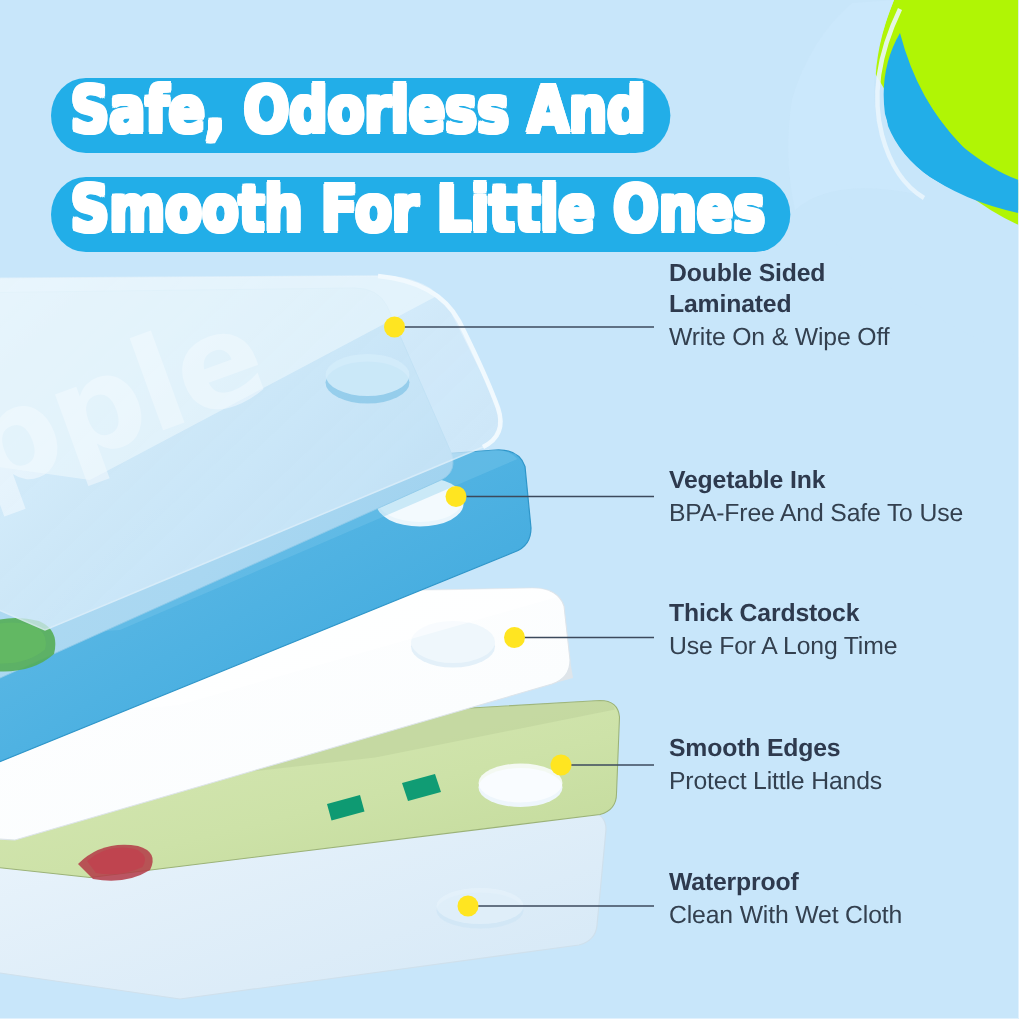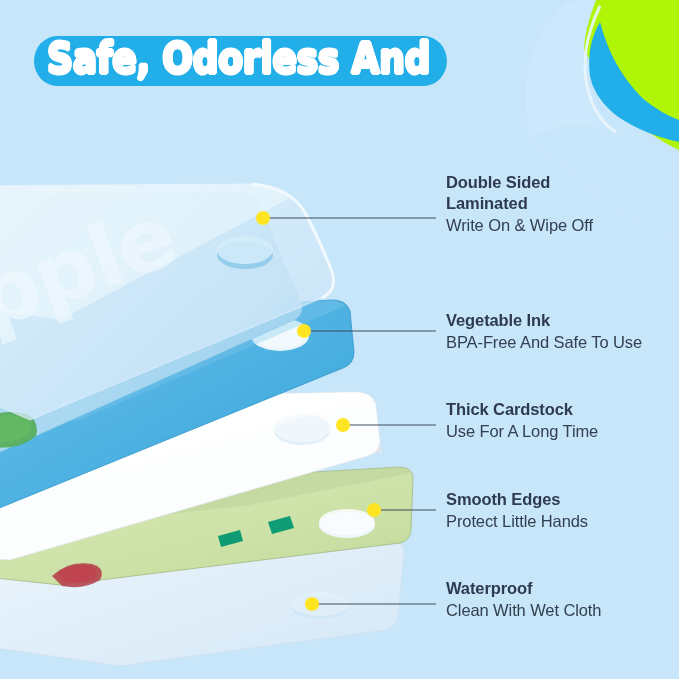--- a/index.html
+++ b/index.html
@@ -34,21 +34,21 @@
 
   
   #title-block {
     position: absolute;
     left: 34px;
     top: 36px;
     width: 520px;
   }
   .title-line {
     display: block;
-    margin: 0 0 6px 0;
+    margin: 16px 0 6px 0;
     text-decoration: underline;
   }
   .title-pill {
     display: inline-block;
     background: #22aee8;
     color: #ffffff;
     border-radius: 26px;
     padding: 1px 18px 5px 14px;
     font-family: "DejaVu Sans Condensed", "Liberation Sans Narrow", "Liberation Sans", sans-serif;
     font-weight: bold;
@@ -239,20 +239,23 @@
       <ellipse cx="245" cy="255" rx="28" ry="14" fill="#6bb9e2" opacity="0.55"></ellipse>
       <ellipse cx="245" cy="250" rx="28" ry="14" fill="#d3ecfa" opacity="0.85"></ellipse>
       <path d="M -80 186 L 252 184 Q 276 184 290 198 L 60 320 L -80 300 Z" fill="#f1f9fe" opacity="0.55"></path>
     </g>
   </svg>
 
   <div id="title-block">
     <span class="title-line">
       <span class="title-pill">Safe, Odorless And</span>
     </span>
+    <span class="title-line">
+      <span class="title-pill">Smooth For Little Ones</span>
+    </span>
   </div>
 
   <svg id="callout-svg" viewBox="0 0 679 679">
     <g>
       <line x1="263" y1="218" x2="436" y2="218" stroke="#3c4a5c" stroke-width="1"></line>
       <circle cx="263" cy="218" r="7" fill="#ffe521"></circle>
     </g>
     <g>
       <line x1="304" y1="331" x2="436" y2="331" stroke="#3c4a5c" stroke-width="1"></line>
       <circle cx="304" cy="331" r="7" fill="#ffe521"></circle>

